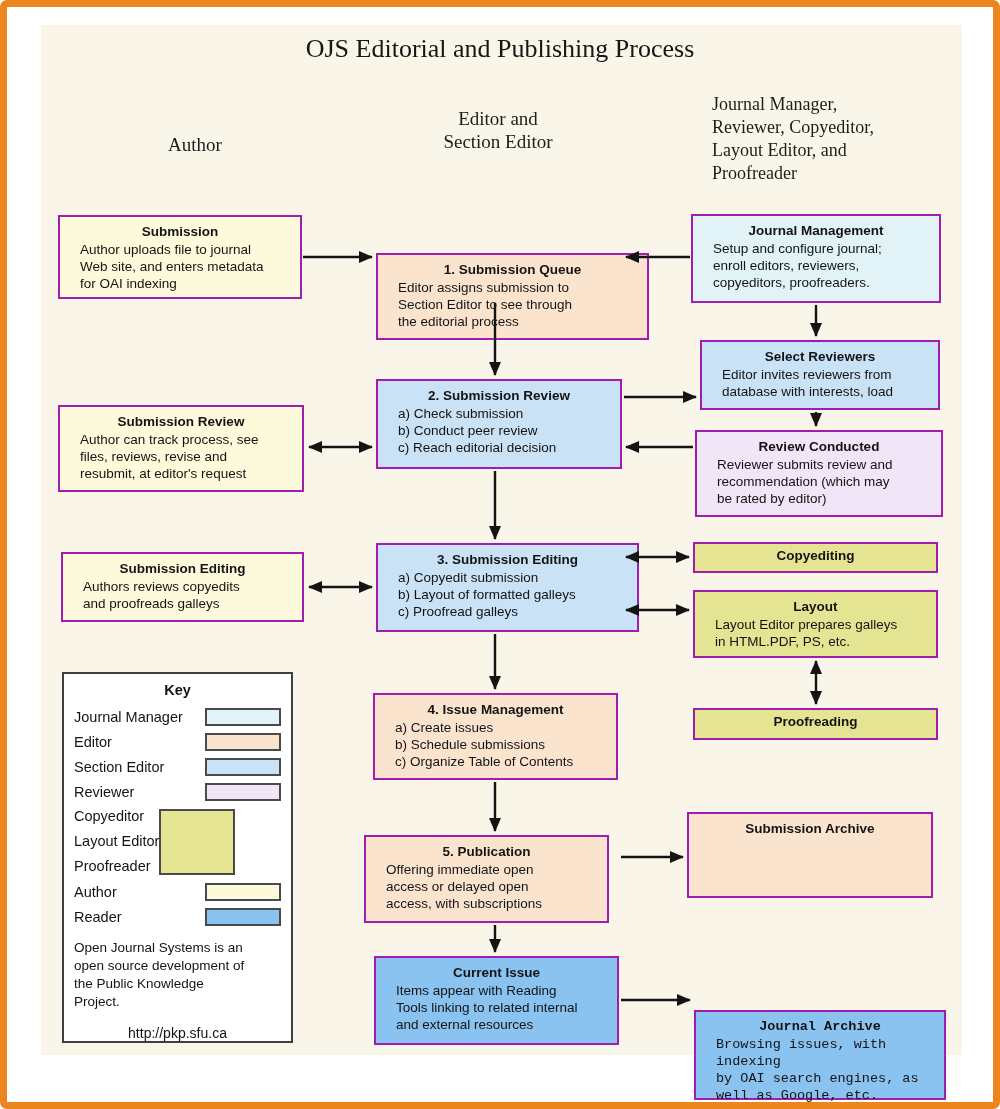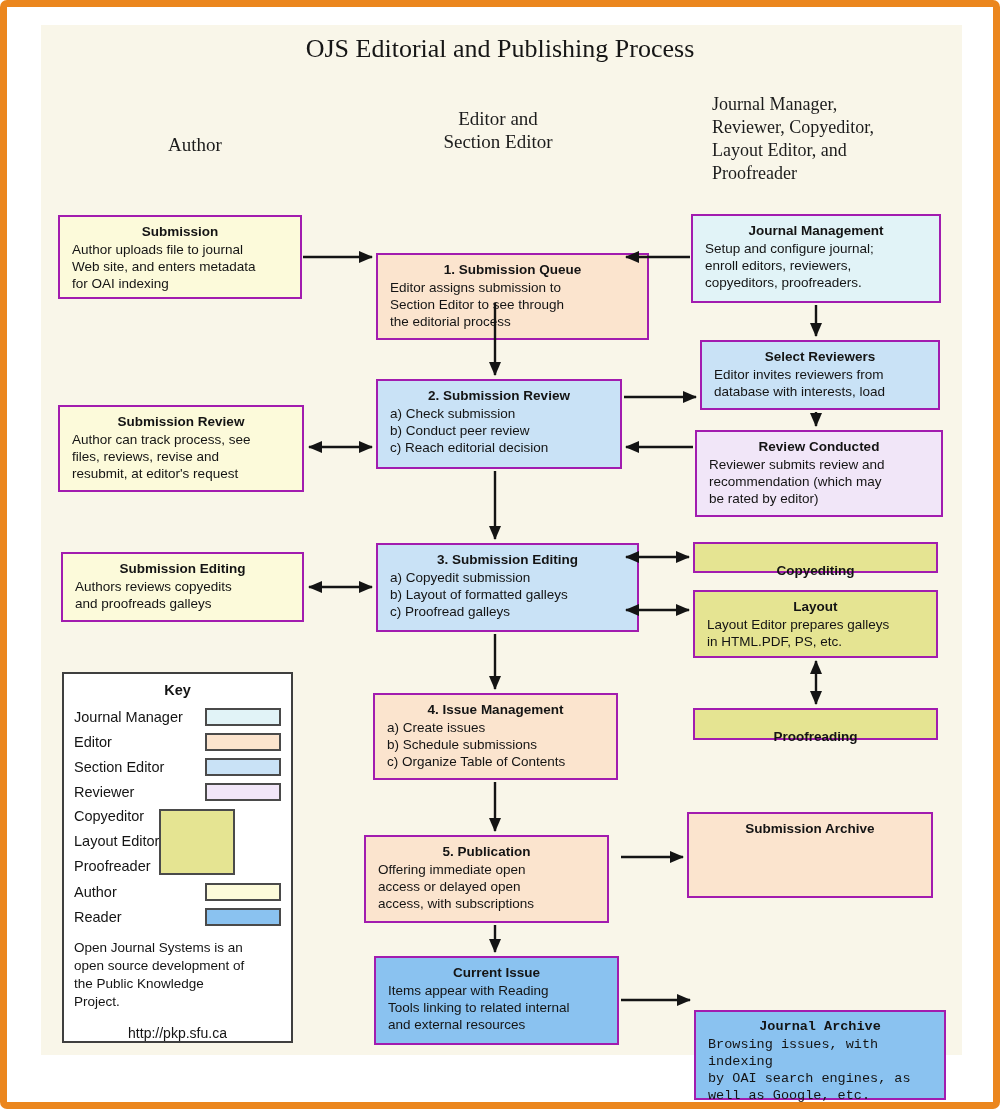--- a/index.html
+++ b/index.html
@@ -20,22 +20,22 @@
     color:#1c1c1c; white-space:pre-line; line-height:23px; font-size:19px;
   }
   .hdr-author  { left:110px; top:133px; width:170px; text-align:center; }
   .hdr-editor  { left:383px; top:107px; width:230px; text-align:center; }
   .hdr-manager { left:712px; top:93px;  width:240px; text-align:left; font-size:18px; }
   .box {
     position:absolute; border:2px solid #a21caf; box-sizing:border-box;
     color:#141414; z-index:3;
   }
   .bt { font-weight:bold; text-align:center; font-size:13.5px; line-height:17px; padding-top:6px; }
-  .box-slim .bt { padding-top:18px; }
-  .bb { font-size:13.5px; line-height:17px; padding:1px 5px 0 12px; white-space:pre-line; }
+  .box-slim .bt { padding-top:3px; }
+  .bb { font-size:13.5px; line-height:17px; padding:1px 5px 0 20px; white-space:pre-line; }
   .arrows { position:absolute; left:0; top:0; z-index:4; pointer-events:none; }
   .arrows line { stroke:#141414; stroke-width:2.4; }
   
   .key { position:absolute; left:62px; top:672px; width:231px; height:371px;
          background:#ffffff; border:2px solid #3F3F3F; box-sizing:border-box;
          z-index:3; padding:8px 10px; color:#141414; }
   .key-title { text-align:center; font-weight:bold; font-size:14.5px; margin-bottom:6px; }
   .key-row { display:flex; justify-content:space-between; align-items:center; height:25px; }
   .key-label { font-size:14.5px; }
   .swatch { width:72px; height:14px; border:2px solid #4A4A4A; }

